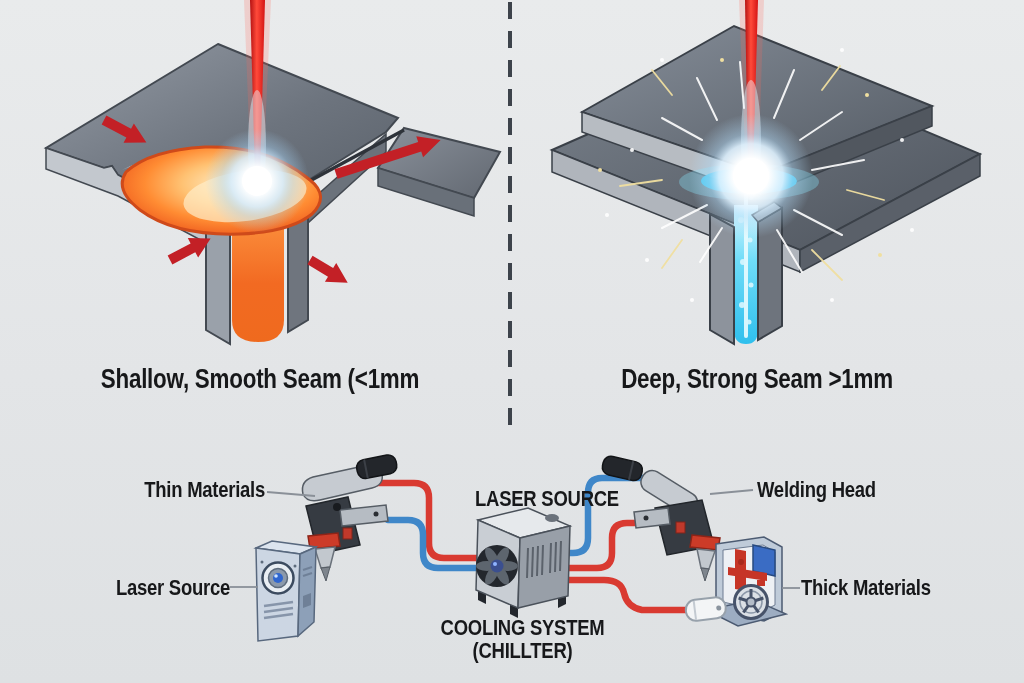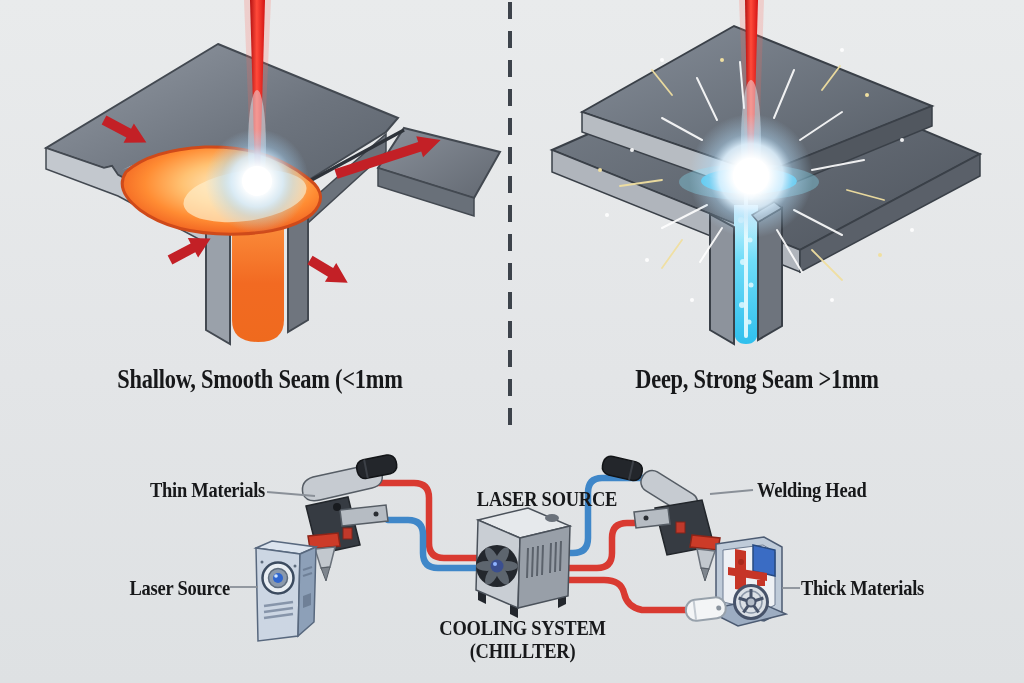--- a/index.html
+++ b/index.html
@@ -1,19 +1,19 @@
 <!DOCTYPE html>
 <html><head>
 <meta charset="utf-8">
 <style>
   html,body{margin:0;padding:0;background:#cfd2d5;}
   .stage{
     position:relative;width:1024px;height:683px;overflow:hidden;
     background:linear-gradient(180deg,#e9ebec 0%,#e3e5e7 55%,#dee1e3 100%);
-    font-family:Liberation Serif, serif;
+    font-family:Liberation Sans, sans-serif;
   }
   .abs{position:absolute;}
   .lbl{
     position:absolute;color:#17181a;font-weight:bold;
     white-space:nowrap;letter-spacing:-0.3px;
   }
   .cap{font-size:28px;text-align:center;transform:scaleX(.80);transform-origin:center top;}
   .sm{font-size:22px;}
   .ctr{text-align:center;transform:scaleX(.84);transform-origin:center top;}
   .ral{text-align:right;transform:scaleX(.84);transform-origin:right top;}

